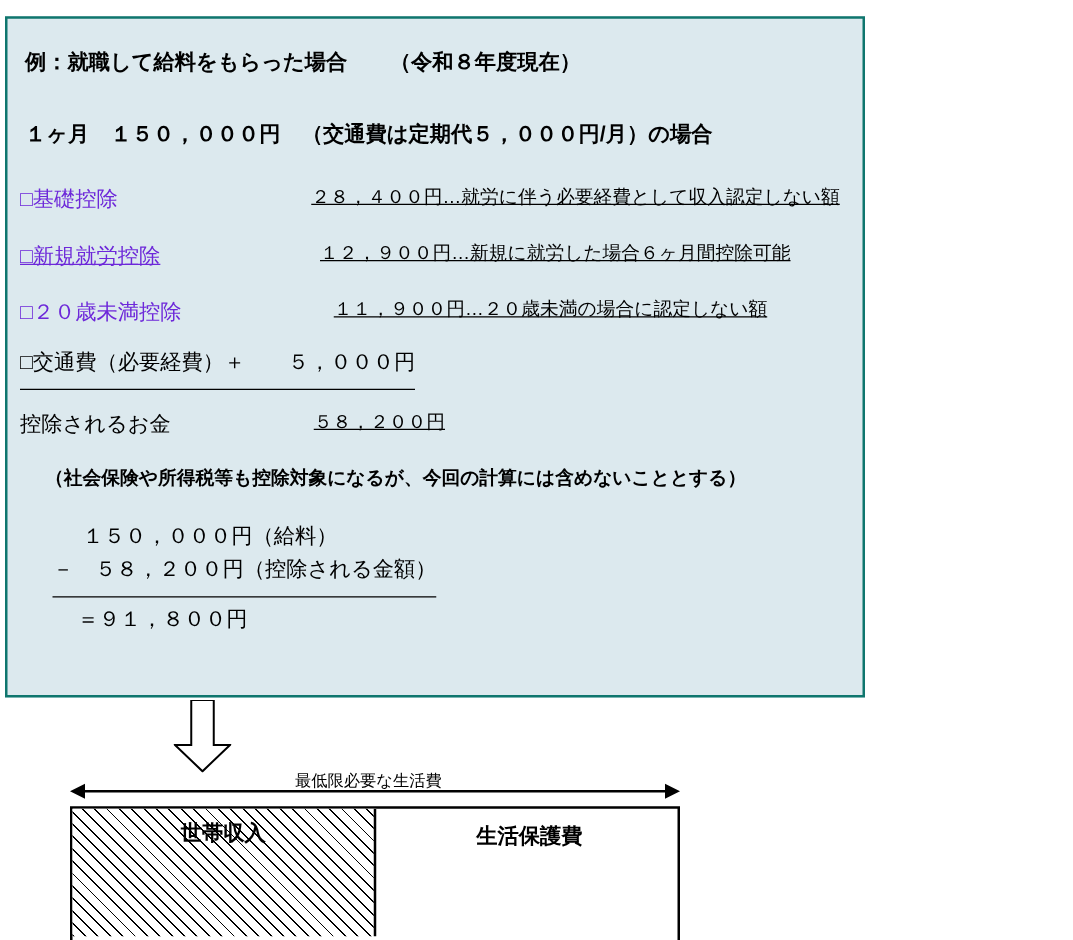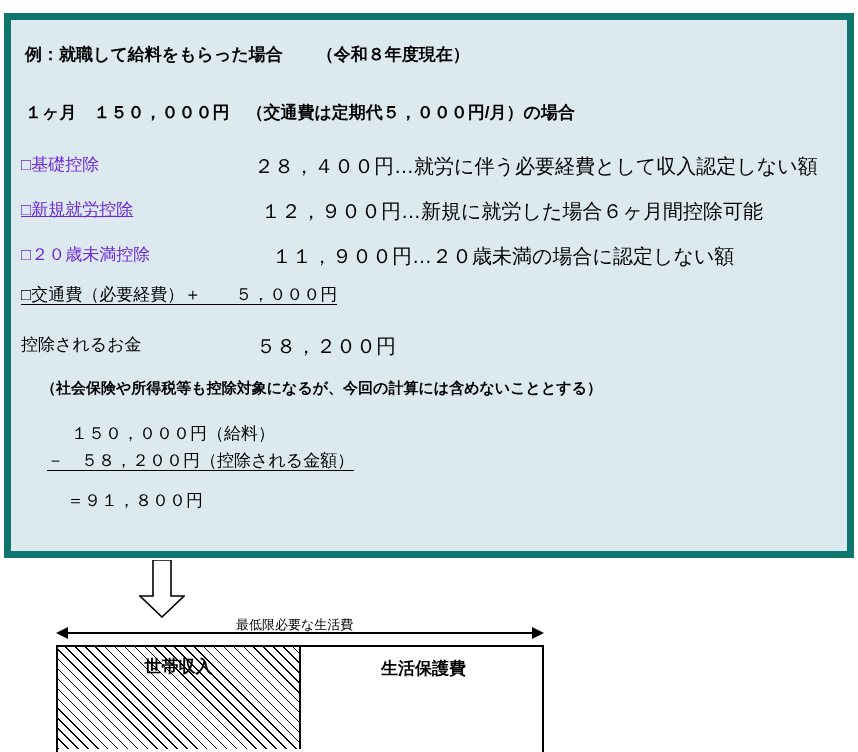--- a/index.html
+++ b/index.html
@@ -14,54 +14,55 @@
     color: #000000;
     position: relative;
     overflow: hidden;
   }
 
   
   #panel {
     position: absolute;
     left: 4px;
     top: 13px;
-    width: 850px;
+    width: 688px;
     height: 545px;
     background: #dce9ee;
-    border: 7px solid #0f766e;
+    border: 2px solid #0f766e;
     box-sizing: border-box;
   }
 
   .line {
     position: absolute;
     white-space: nowrap;
     font-size: 17px;
     line-height: 1;
     letter-spacing: 0px;
   }
 
   .bold { font-weight: bold; }
   .red  { color: #6d28d9; }
 
   .underline-box {
     display: inline-block;
     border-bottom: 1.5px solid #000;
-    padding-bottom: 1px;
+    padding-bottom: 13px;
   }
 
   
   .rowlabel {
     position: absolute;
     white-space: nowrap;
     font-size: 17px;
   }
   .rowamt {
     position: absolute;
     white-space: nowrap;
-    font-size: 20px;
+    font-size: 15px;
+    text-decoration: underline;
   }
 
   
   #down-arrow {
     position: absolute;
     left: 139px;
     top: 560px;
     width: 46px;
     height: 58px;
   }

